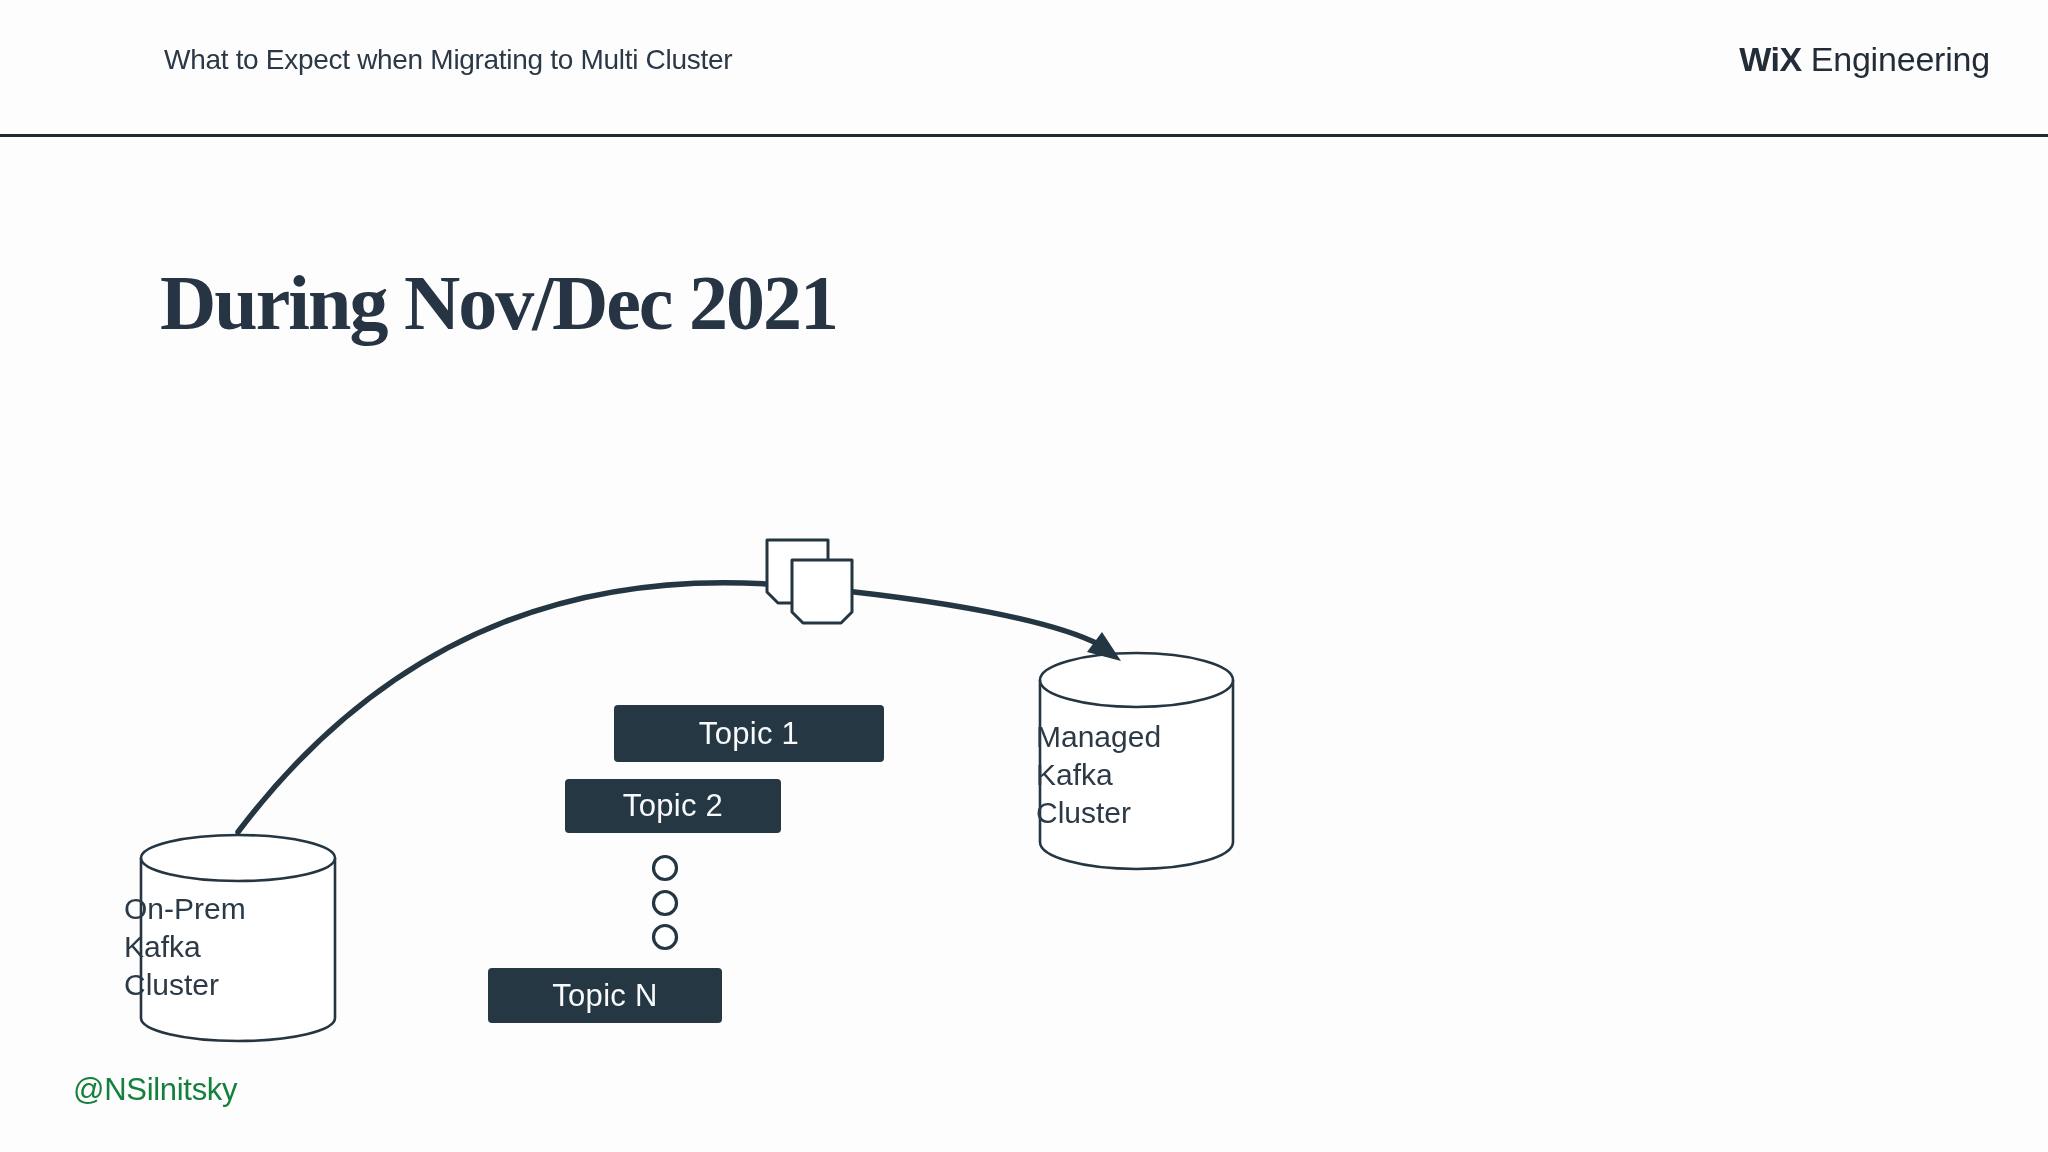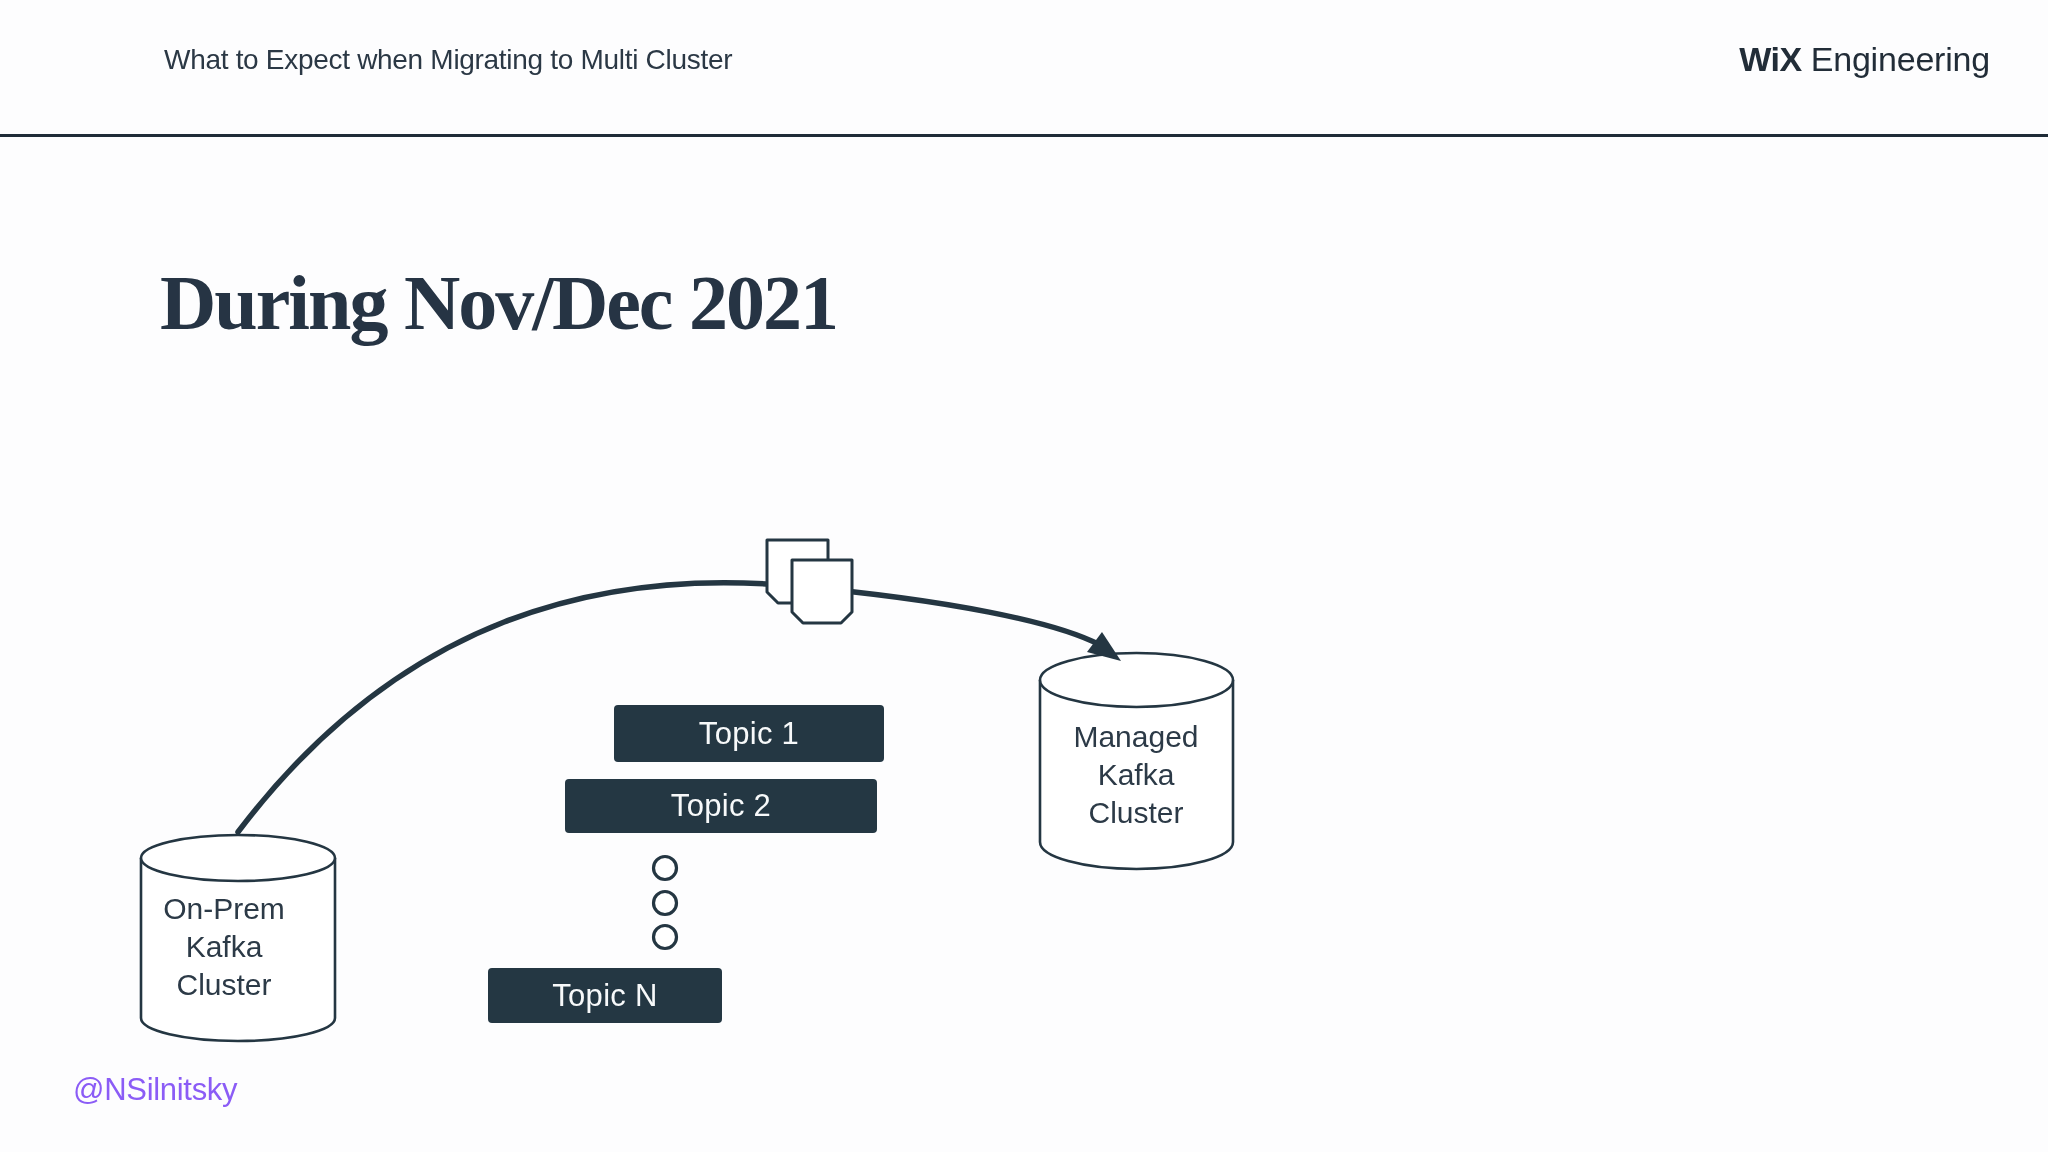--- a/index.html
+++ b/index.html
@@ -36,38 +36,38 @@
   }
   
   .replicator-label{
     position:absolute;left:565px;top:444px;
     font-size:45px;font-weight:bold;line-height:55px;
     color:#263444;
   }
   .svg-layer{position:absolute;left:0;top:0;width:2048px;height:1152px;}
   .cluster-label{
     position:absolute;width:200px;
-    font-size:30px;line-height:38px;text-align:center;
+    font-size:30px;line-height:38px;text-align:left;
     color:#2c3a47;
   }
   .cluster-label.onprem{left:124px;top:890px;}
   .cluster-label.managed{left:1036px;top:718px;}
   
   .topic-box{
     position:absolute;border-radius:4px;background:#243743;
     display:flex;align-items:center;justify-content:center;
     color:#f7f9fa;font-size:31px;letter-spacing:0.3px;
   }
   .topic-1{left:614px;top:705px;width:270px;height:57px;}
-  .topic-2{left:565px;top:779px;width:312px;height:54px;}
+  .topic-2{left:565px;top:779px;width:216px;height:54px;}
   .topic-n{left:488px;top:968px;width:234px;height:55px;}
   
   .handle{
     position:absolute;left:73px;top:1072px;
-    font-size:31px;letter-spacing:-0.3px;color:#8b5cf6;
+    font-size:31px;letter-spacing:-0.3px;color:#15803d;
   }
 </style>
 </head>
 <body>
 
 <div class="header">
   <div class="header-title">What to Expect when Migrating to Multi Cluster</div>
   <div class="brand">
     <span class="brand-bold">WiX</span><span class="brand-rest">Engineering</span>
   </div>

